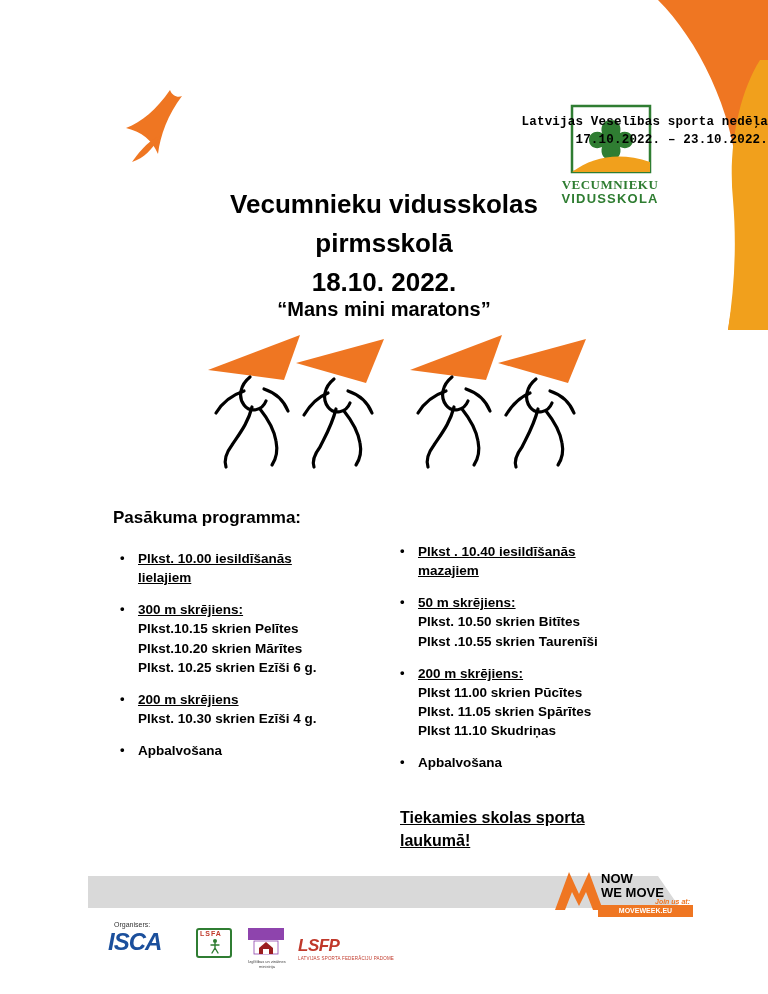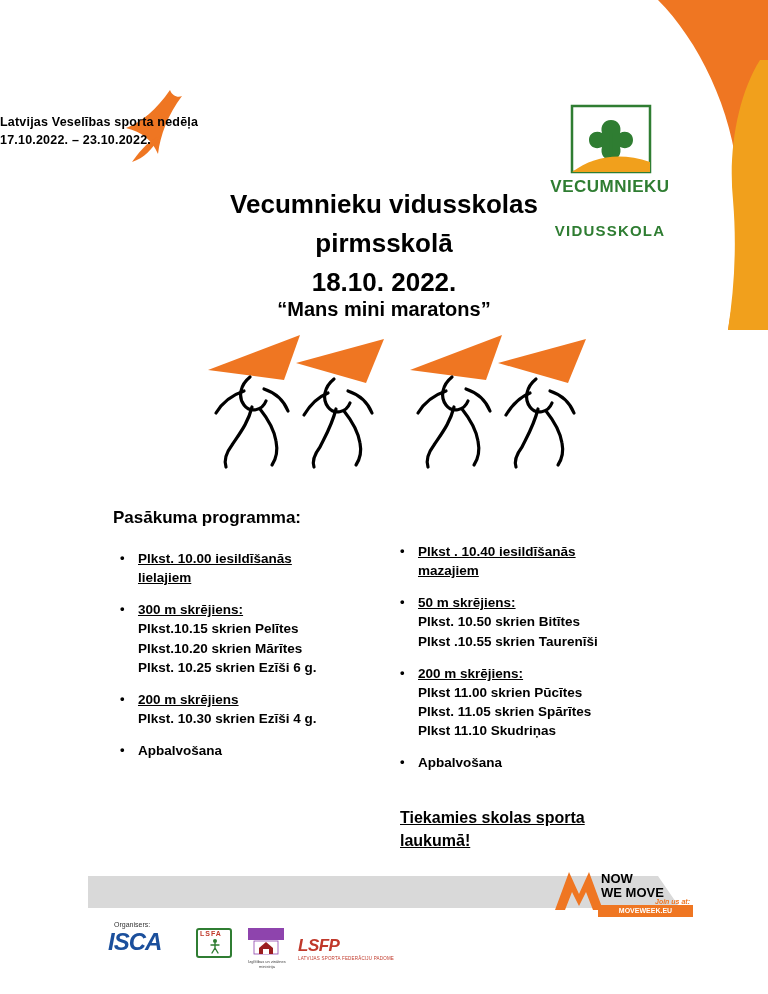--- a/index.html
+++ b/index.html
@@ -35,25 +35,26 @@
     width: 80px;
     height: 90px;
   }
 
   
   .hdr-small {
     position: absolute;
     top: 113px;
     left: 0;
     width: 768px;
-    text-align: left;
+    text-align: right;
     font-size: 12.5px;
     font-weight: bold;
     line-height: 1.45;
     letter-spacing: 0.2px;
+    font-family: Liberation Mono, monospace;
   }
   .hdr-main {
     position: absolute;
     top: 185px;
     left: 0;
     width: 768px;
     text-align: center;
     font-size: 26px;
     font-weight: bold;
     line-height: 1.5;
@@ -79,22 +80,22 @@
   .logo-text {
     position: absolute;
     right: 78px;
     top: 178px;
     width: 160px;
     text-align: center;
     color: #2f7d32;
     font-weight: bold;
     line-height: 1.05;
   }
-  .logo-text .l1 { font-size: 17px; letter-spacing: 0.5px; }
-  .logo-text .l2 { font-size: 15px; letter-spacing: 1.2px; margin-top: 27px; }
+  .logo-text .l1 { font-size: 13px; letter-spacing: 0.5px; font-family: Liberation Serif, serif; }
+  .logo-text .l2 { font-size: 13px; letter-spacing: 1.2px; }
 
   
   .runners {
     position: absolute;
     left: 188px;
     top: 325px;
     width: 400px;
     height: 155px;
   }
 

